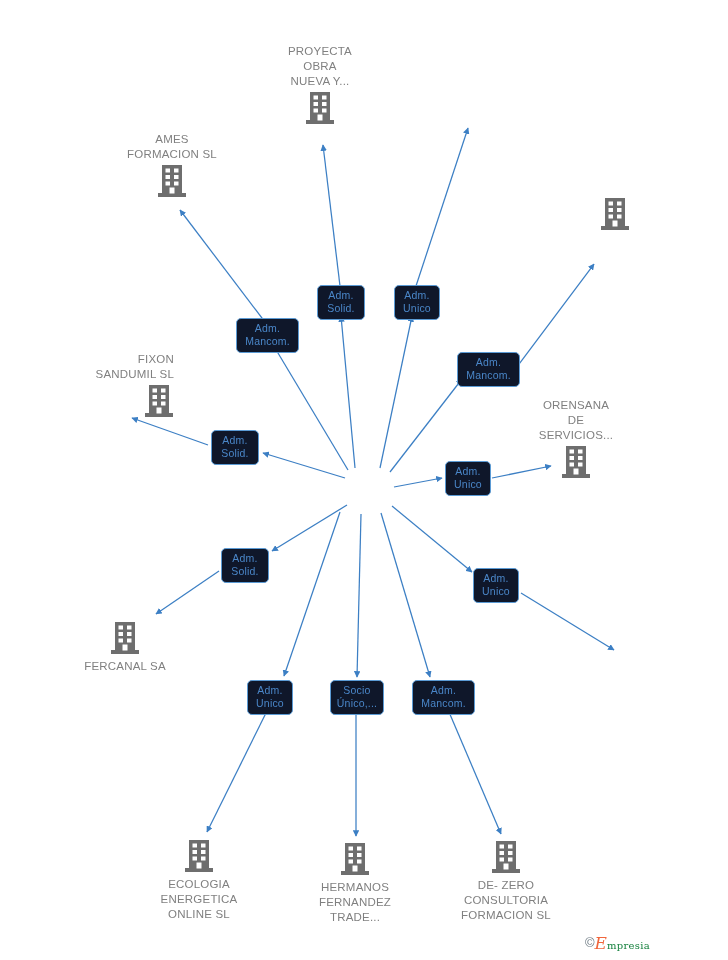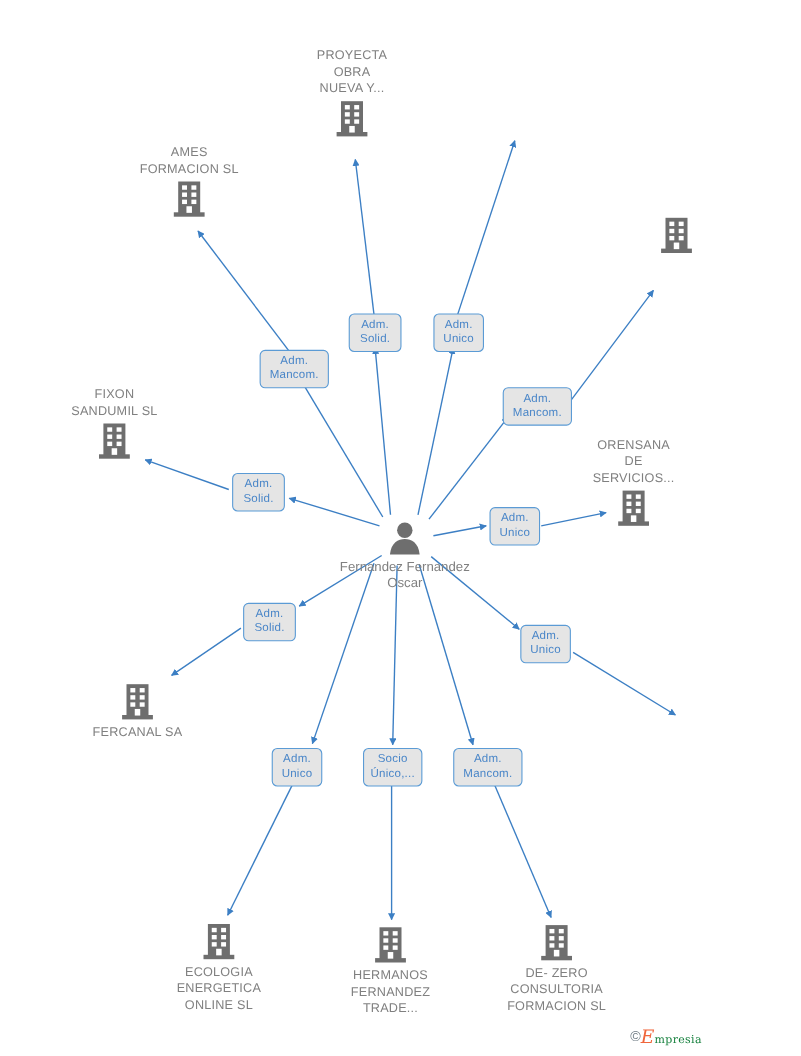--- a/index.html
+++ b/index.html
@@ -9,20 +9,21 @@
   }
   body {
     font-family: "Liberation Sans", sans-serif;
   }
   #canvas {
     position: relative;
     width: 648px;
     height: 960px;
     overflow: hidden;
     background: #ffffff;
+    padding-left: 12px;
   }
   #edges {
     position: absolute;
     left: 0;
     top: 0;
     width: 728px;
     height: 960px;
   }
   .node {
     position: absolute;
@@ -52,21 +53,21 @@
     line-height: 15px;
     white-space: pre-line;
     display: block;
     margin-top: 3px;
   }
 
   .edge-label {
     position: absolute;
     border: 1px solid #5b9bd5;
     border-radius: 5px;
-    background: #e5e5e5;
+    background: #0f172a;
     color: #4a86c8;
     font-size: 10.5px;
     line-height: 13px;
     text-align: center;
     padding: 3px 5px 4px 5px;
     white-space: pre-line;
     box-sizing: border-box;
     letter-spacing: 0.2px;
   }
 
@@ -180,21 +181,21 @@
         <rect x="17" y="4.5" width="4.5" height="4" fill="#fff"></rect>
         <rect x="8.5" y="11" width="4.5" height="4" fill="#fff"></rect>
         <rect x="17" y="11" width="4.5" height="4" fill="#fff"></rect>
         <rect x="8.5" y="17.5" width="4.5" height="4" fill="#fff"></rect>
         <rect x="17" y="17.5" width="4.5" height="4" fill="#fff"></rect>
         <rect x="12.5" y="23.5" width="5" height="6" fill="#fff"></rect>
       </svg>
     </span>
   </div>
 
-  <div class="node label-above" style="left:104px; top:352px;">
+  <div class="node label-above" style="left:104px; top:352px;text-align:right;">
     <span class="lbl">FIXON
 SANDUMIL SL</span>
     <span class="ico">
       <svg width="30" height="34" viewBox="0 0 30 34">
         <rect x="5" y="1" width="20" height="29" fill="#6e6e6e"></rect>
         <rect x="1" y="29" width="28" height="4" fill="#6e6e6e"></rect>
         <rect x="8.5" y="4.5" width="4.5" height="4" fill="#fff"></rect>
         <rect x="17" y="4.5" width="4.5" height="4" fill="#fff"></rect>
         <rect x="8.5" y="11" width="4.5" height="4" fill="#fff"></rect>
         <rect x="17" y="11" width="4.5" height="4" fill="#fff"></rect>
@@ -217,29 +218,20 @@
         <rect x="17" y="4.5" width="4.5" height="4" fill="#fff"></rect>
         <rect x="8.5" y="11" width="4.5" height="4" fill="#fff"></rect>
         <rect x="17" y="11" width="4.5" height="4" fill="#fff"></rect>
         <rect x="8.5" y="17.5" width="4.5" height="4" fill="#fff"></rect>
         <rect x="17" y="17.5" width="4.5" height="4" fill="#fff"></rect>
         <rect x="12.5" y="23.5" width="5" height="6" fill="#fff"></rect>
       </svg>
     </span>
   </div>
 
-  <div class="node person-node" style="left:368px; top:473px;">
-    <span class="ico">
-      <svg width="32" height="32" viewBox="0 0 32 32">
-        <circle cx="16" cy="9" r="7" fill="#6e6e6e"></circle>
-        <path d="M 2.5 31 C 3.5 20.5 10 17 16 17 C 22 17 28.5 20.5 29.5 31 Z" fill="#6e6e6e"></path>
-      </svg>
-    </span>
-    <span class="pname">Fernandez Fernandez Oscar</span>
-  </div>
 
   <div class="node label-below" style="left:125px; top:621px;">
     <span class="ico">
       <svg width="30" height="34" viewBox="0 0 30 34">
         <rect x="5" y="1" width="20" height="29" fill="#6e6e6e"></rect>
         <rect x="1" y="29" width="28" height="4" fill="#6e6e6e"></rect>
         <rect x="8.5" y="4.5" width="4.5" height="4" fill="#fff"></rect>
         <rect x="17" y="4.5" width="4.5" height="4" fill="#fff"></rect>
         <rect x="8.5" y="11" width="4.5" height="4" fill="#fff"></rect>
         <rect x="17" y="11" width="4.5" height="4" fill="#fff"></rect>

